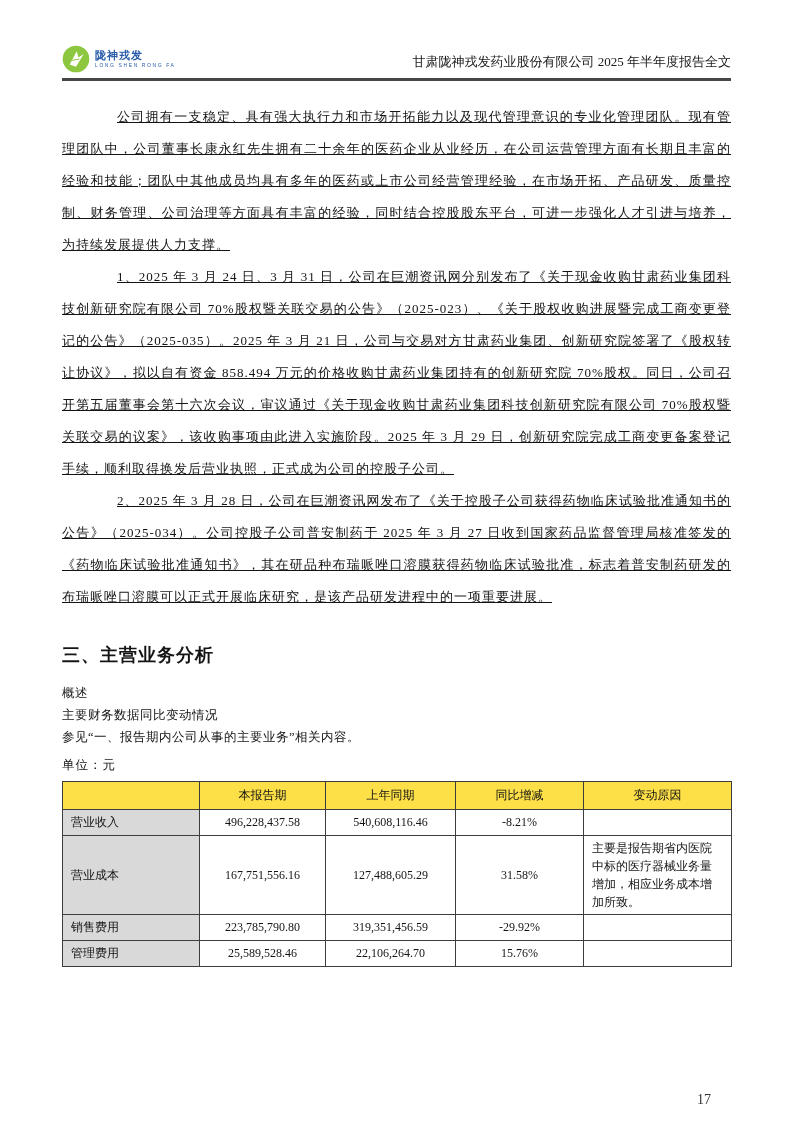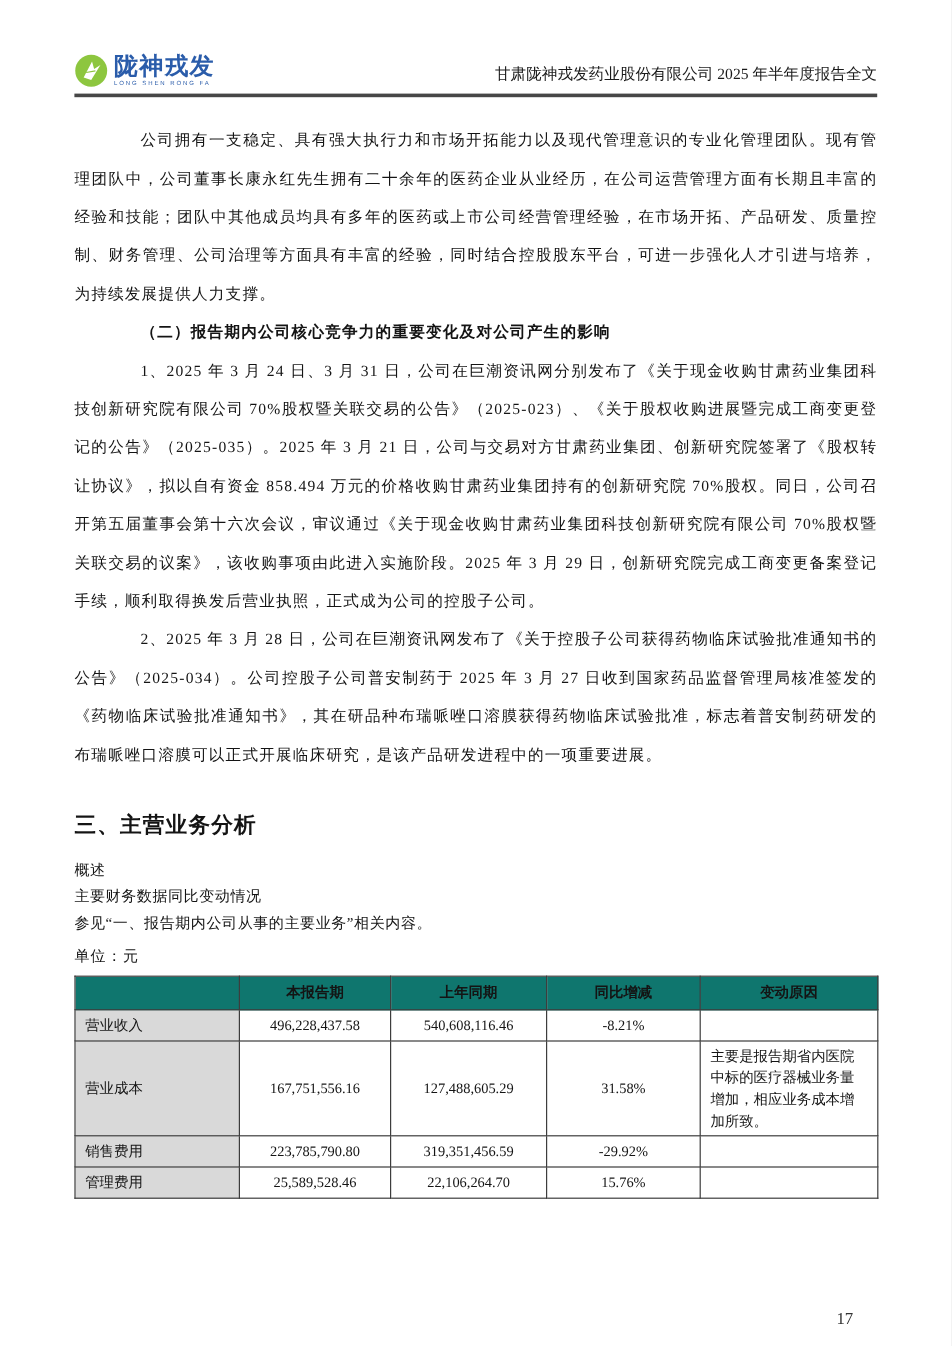--- a/index.html
+++ b/index.html
@@ -22,36 +22,36 @@
     align-items: flex-end;
     justify-content: space-between;
     padding: 45px 62px 0 62px;
   }
   .logo { display: flex; align-items: center; gap: 5px; }
   .logo-circle { width: 28px; height: 28px; display: block; }
   .logo-text { display: flex; flex-direction: column; line-height: 1; }
   .logo-cn {
     font-family: "Liberation Sans", "DejaVu Sans", sans-serif;
     font-weight: bold;
-    font-size: 20px;
+    font-size: 11px;
     color: #2a5caa;
     letter-spacing: 1px;
   }
   .logo-en {
     font-family: "Liberation Sans", "DejaVu Sans", sans-serif;
     font-size: 5px;
     color: #2a5caa;
     letter-spacing: 1.6px;
     margin-top: 2px;
   }
   .header-title { font-size: 13px; color: #1a1a1a; padding-bottom: 2px; }
   .header-rule { height: 3px; background: #474747; margin: 5px 62px 0 62px; }
 
   
-  .body-text { margin-top: 20px; }
+  .body-text { margin-top: 20px; text-decoration: underline; }
   .para {
     font-size: 13px;
     line-height: 32px;
     text-align: justify;
     letter-spacing: 1px;
   }
   .para.indent { text-indent: 55px; }
   .para.bold { font-weight: bold; }
 
   .section-title {
@@ -70,24 +70,24 @@
     border-collapse: collapse;
     table-layout: fixed;
     font-size: 12px;
   }
   table.fin th, table.fin td {
     border: 1px solid #3d3d3d;
     padding: 3px 8px;
     vertical-align: middle;
   }
   table.fin th {
-    font-weight: bold;
+    font-weight: normal;
     text-align: center;
     height: 28px;
-    background: #0f766e;
+    background: #fde047;
   }
   table.fin td { height: 26px; }
   td.row-label { background: #d9d9d9; text-align: left; padding-left: 7px; }
   td.num { text-align: center; }
   td.reason { text-align: left; line-height: 18px; padding: 4px 6px; }
 
   
   .page-number {
     position: absolute;
     top: 1092px;
@@ -114,21 +114,20 @@
       </div>
     </div>
     <div class="header-title">甘肃陇神戎发药业股份有限公司 2025 年半年度报告全文</div>
   </header>
   <div class="header-rule"></div>
 
   <main class="content">
 
     <div class="body-text">
       <p class="para indent">公司拥有一支稳定、具有强大执行力和市场开拓能力以及现代管理意识的专业化管理团队。现有管理团队中，公司董事长康永红先生拥有二十余年的医药企业从业经历，在公司运营管理方面有长期且丰富的经验和技能；团队中其他成员均具有多年的医药或上市公司经营管理经验，在市场开拓、产品研发、质量控制、财务管理、公司治理等方面具有丰富的经验，同时结合控股股东平台，可进一步强化人才引进与培养，为持续发展提供人力支撑。</p>
-      <p class="para indent bold">（二）报告期内公司核心竞争力的重要变化及对公司产生的影响</p>
       <p class="para indent">1、2025 年 3 月 24 日、3 月 31 日，公司在巨潮资讯网分别发布了《关于现金收购甘肃药业集团科技创新研究院有限公司 70%股权暨关联交易的公告》（2025-023）、《关于股权收购进展暨完成工商变更登记的公告》（2025-035）。2025 年 3 月 21 日，公司与交易对方甘肃药业集团、创新研究院签署了《股权转让协议》，拟以自有资金 858.494 万元的价格收购甘肃药业集团持有的创新研究院 70%股权。同日，公司召开第五届董事会第十六次会议，审议通过《关于现金收购甘肃药业集团科技创新研究院有限公司 70%股权暨关联交易的议案》，该收购事项由此进入实施阶段。2025 年 3 月 29 日，创新研究院完成工商变更备案登记手续，顺利取得换发后营业执照，正式成为公司的控股子公司。</p>
       <p class="para indent">2、2025 年 3 月 28 日，公司在巨潮资讯网发布了《关于控股子公司获得药物临床试验批准通知书的公告》（2025-034）。公司控股子公司普安制药于 2025 年 3 月 27 日收到国家药品监督管理局核准签发的《药物临床试验批准通知书》，其在研品种布瑞哌唑口溶膜获得药物临床试验批准，标志着普安制药研发的布瑞哌唑口溶膜可以正式开展临床研究，是该产品研发进程中的一项重要进展。</p>
     </div>
 
     <h1 class="section-title">三、主营业务分析</h1>
 
     <div class="small-line">概述</div>
     <div class="small-line">主要财务数据同比变动情况</div>
     <div class="small-line">参见“一、报告期内公司从事的主要业务”相关内容。</div>
 

